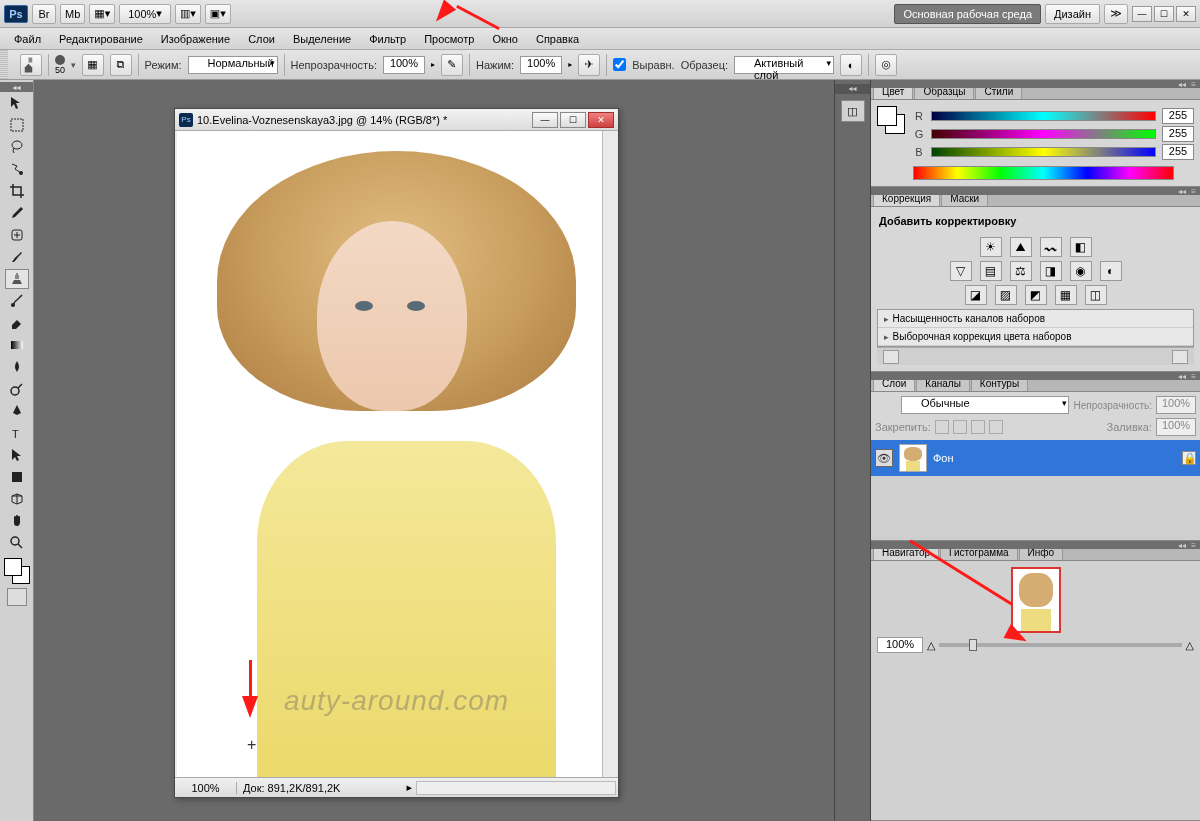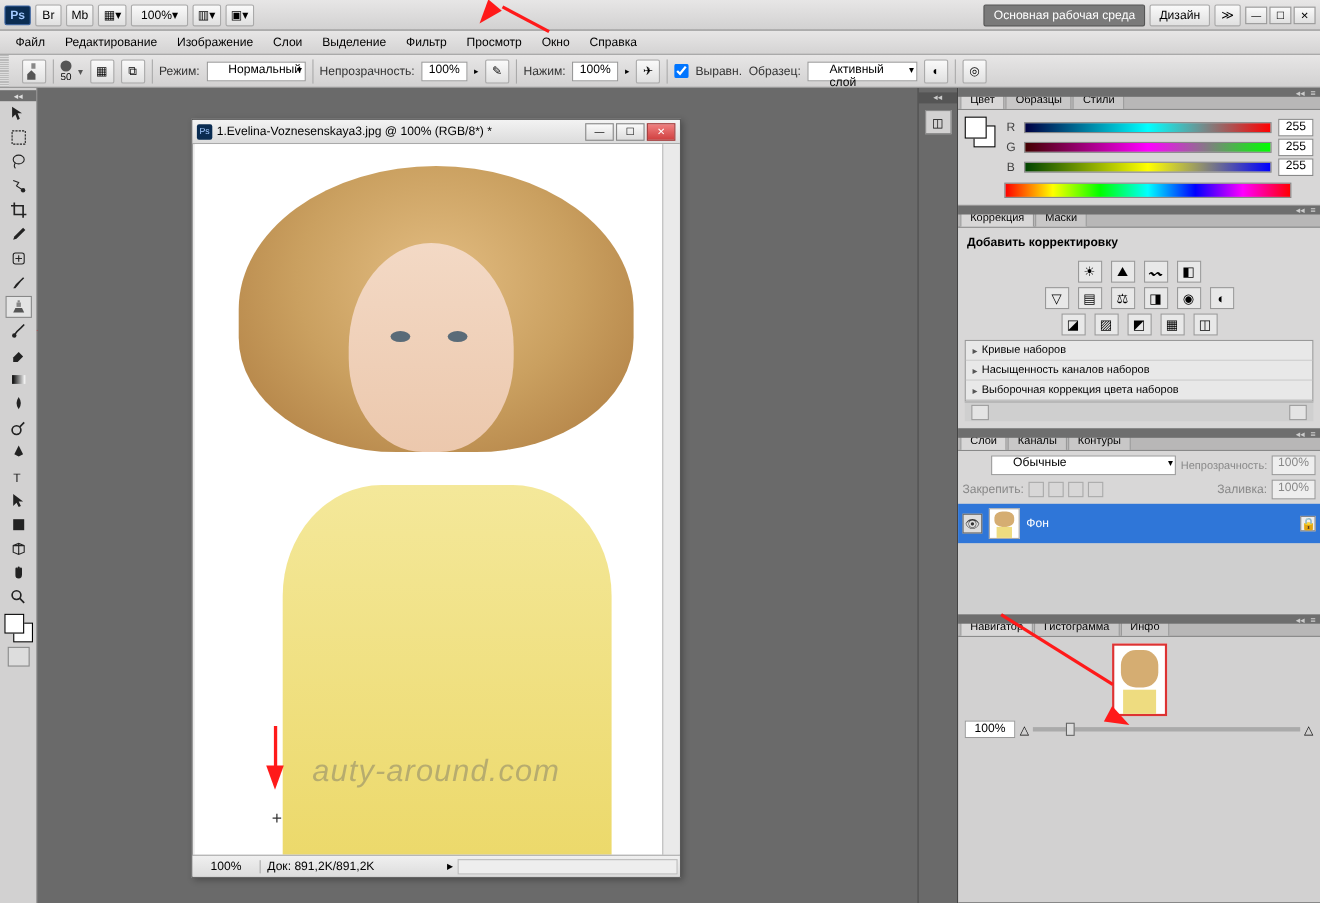--- a/index.html
+++ b/index.html
@@ -341,21 +341,21 @@
     <div class="quickmask"></div>
   </div>
 
   <div class="arrow-line" style="left:56px;top:203px;width:52px;transform:rotate(-18deg);"></div>
   <div class="arrow arrow2"></div>
 
   <div class="canvas-area">
     <div class="doc-window">
       <div class="doc-title">
         <span style="width:14px;height:14px;background:#0a2c52;color:#a3c9ff;font-size:8px;display:flex;align-items:center;justify-content:center;border-radius:2px;">Ps</span>
-        <span class="doc-title-text">1.Evelina-Voznesenskaya3.jpg @ 100% (RGB/8*) *</span>
+        <span class="doc-title-text">10.Evelina-Voznesenskaya3.jpg @ 14% (RGB/8*) *</span>
         <div class="doc-winbtns">
           <span>—</span>
           <span>☐</span>
           <span class="close">✕</span>
         </div>
       </div>
       <div class="doc-body">
         <div class="portrait">
           <div class="hair"></div>
           <div class="face"></div>
@@ -444,21 +444,20 @@
           <span>◐</span>
         </div>
         <div class="adj-icons">
           <span>◪</span>
           <span>▨</span>
           <span>◩</span>
           <span>▦</span>
           <span>◫</span>
         </div>
         <div class="preset-list">
-          <div class="row">Кривые наборов</div>
           <div class="row">Насыщенность каналов наборов</div>
           <div class="row">Выборочная коррекция цвета наборов</div>
         </div>
         <div class="adj-footer">
           <span class="smicon"></span>
           <span class="smicon"></span>
         </div>
       </div>
     </div>
 

